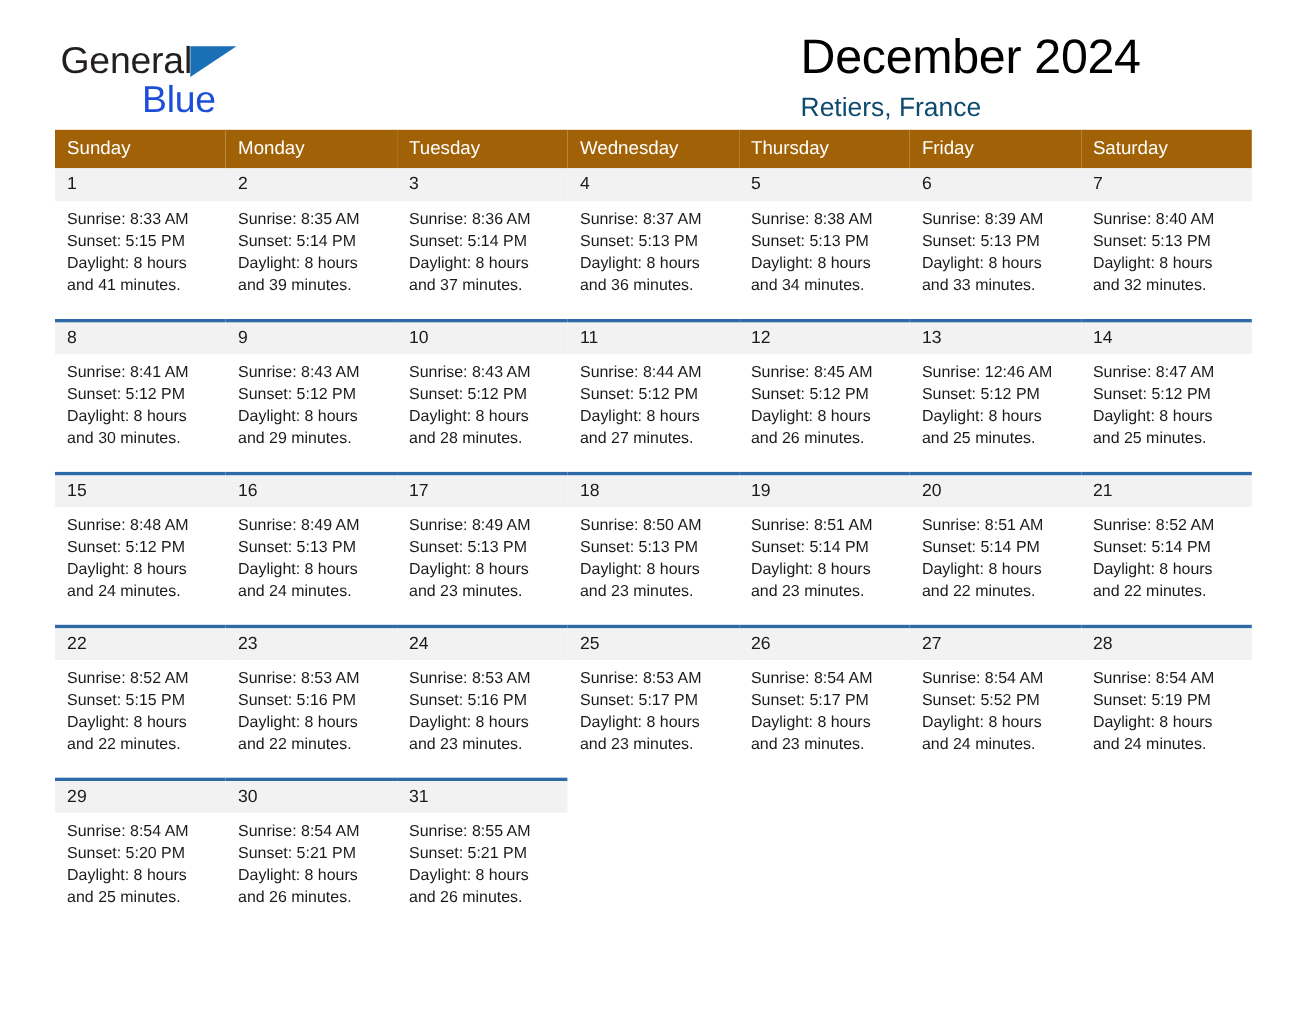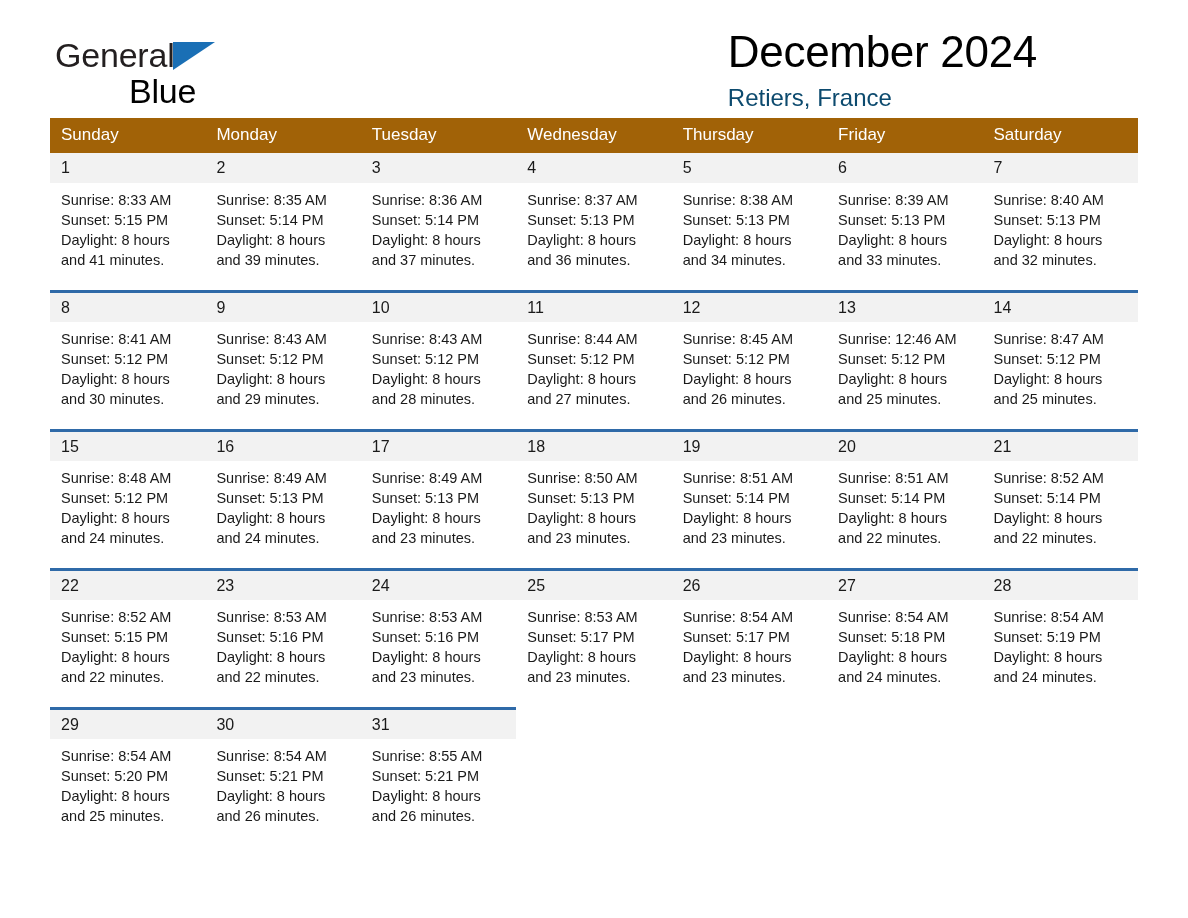--- a/index.html
+++ b/index.html
@@ -50,21 +50,21 @@
     width: 0;
     height: 0;
     vertical-align: top;
     margin-left: -2px;
     margin-top: 4px;
     border-left: 42px solid #1a6fb5;
     border-bottom: 28px solid transparent;
   }
   .brand-row2 {
     font-size: 34px;
-    color: #000000;
+    color: #1d4ed8;
     margin-top: -2px;
     margin-left: 74px;
     letter-spacing: -0.2px;
   }
   .title-block {
     position: absolute;
     right: 5px;
     top: 26px;
     text-align: left;
   }
@@ -365,21 +365,21 @@
             <div class="line">and 23 minutes.</div>
           </td>
           <td>
             <div class="line">Sunrise: 8:54 AM</div>
             <div class="line">Sunset: 5:17 PM</div>
             <div class="line">Daylight: 8 hours</div>
             <div class="line">and 23 minutes.</div>
           </td>
           <td>
             <div class="line">Sunrise: 8:54 AM</div>
-            <div class="line">Sunset: 5:18 PM</div>
+            <div class="line">Sunset: 5:52 PM</div>
             <div class="line">Daylight: 8 hours</div>
             <div class="line">and 24 minutes.</div>
           </td>
           <td>
             <div class="line">Sunrise: 8:54 AM</div>
             <div class="line">Sunset: 5:19 PM</div>
             <div class="line">Daylight: 8 hours</div>
             <div class="line">and 24 minutes.</div>
           </td>
         </tr>

